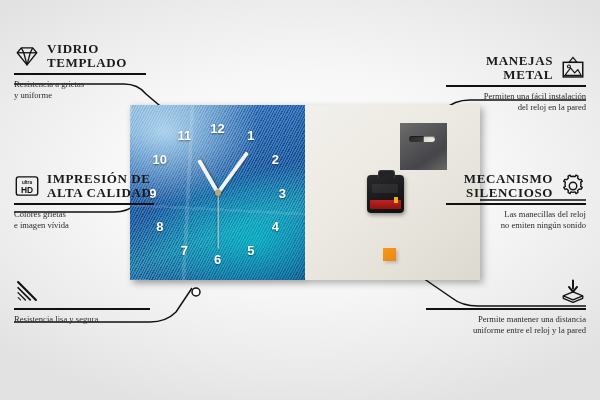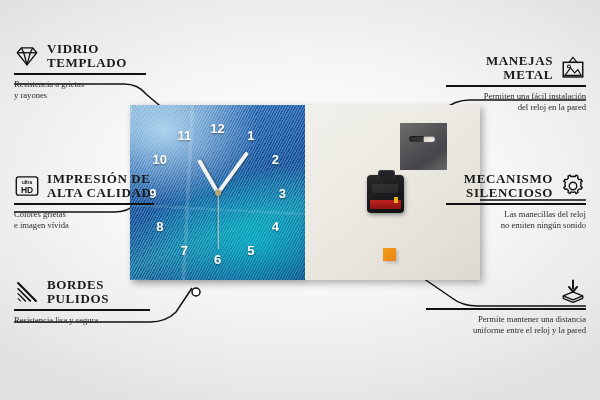--- a/index.html
+++ b/index.html
@@ -166,21 +166,21 @@
           <path d="M4 12 L9 6 H23 L28 12 L16 27 Z"></path>
           <path d="M4 12 H28"></path>
             <path d="M9 6 L12 12 L16 27 L20 12 L23 6"></path>
         </g>
       </svg>
       <div class="co-title">VIDRIO
 TEMPLADO</div>
     </div>
     <div class="co-rule" style="width:132px;"></div>
     <div class="co-sub">Resistencia a grietas
-y rayones</div>
+y uniforme</div>
   </div>
 
   <div class="callout left" style="left:14px;top:172px;width:148px;">
     <div class="co-head">
       <svg class="ico" viewBox="0 0 34 30">
         <rect x="3" y="3" width="28" height="24" rx="3" fill="none" stroke="#111" stroke-width="1.8"></rect>
         <text x="17" y="13" font-family="Liberation Sans, sans-serif" font-size="6" font-weight="700" fill="#111" text-anchor="middle">ultra</text>
         <text x="17" y="24" font-family="Liberation Sans, sans-serif" font-size="11" font-weight="700" fill="#111" text-anchor="middle">HD</text>
       </svg>
       <div class="co-title">IMPRESIÓN DE
@@ -194,22 +194,20 @@
   <div class="callout left" style="left:14px;top:278px;width:140px;">
     <div class="co-head">
       <svg class="ico" viewBox="0 0 32 32">
         <g stroke="#111" stroke-linecap="round">
           <path d="M5 5 L27 27" stroke-width="2.6"></path>
           <path d="M5 12 L20 27" stroke-width="2.1"></path>
           <path d="M5 18 L14 27" stroke-width="1.7"></path>
           <path d="M5 24 L8 27" stroke-width="1.3"></path>
         </g>
       </svg>
-      <div class="co-title">BORDES
-PULIDOS</div>
     </div>
     <div class="co-rule" style="width:136px;"></div>
     <div class="co-sub">Resistencia lisa y segura</div>
   </div>
 
   <div class="callout right" style="left:446px;top:54px;width:140px;">
     <div class="co-head">
       <div class="co-title">MANEJAS
 METAL</div>
       <svg class="ico" viewBox="0 0 32 32">

